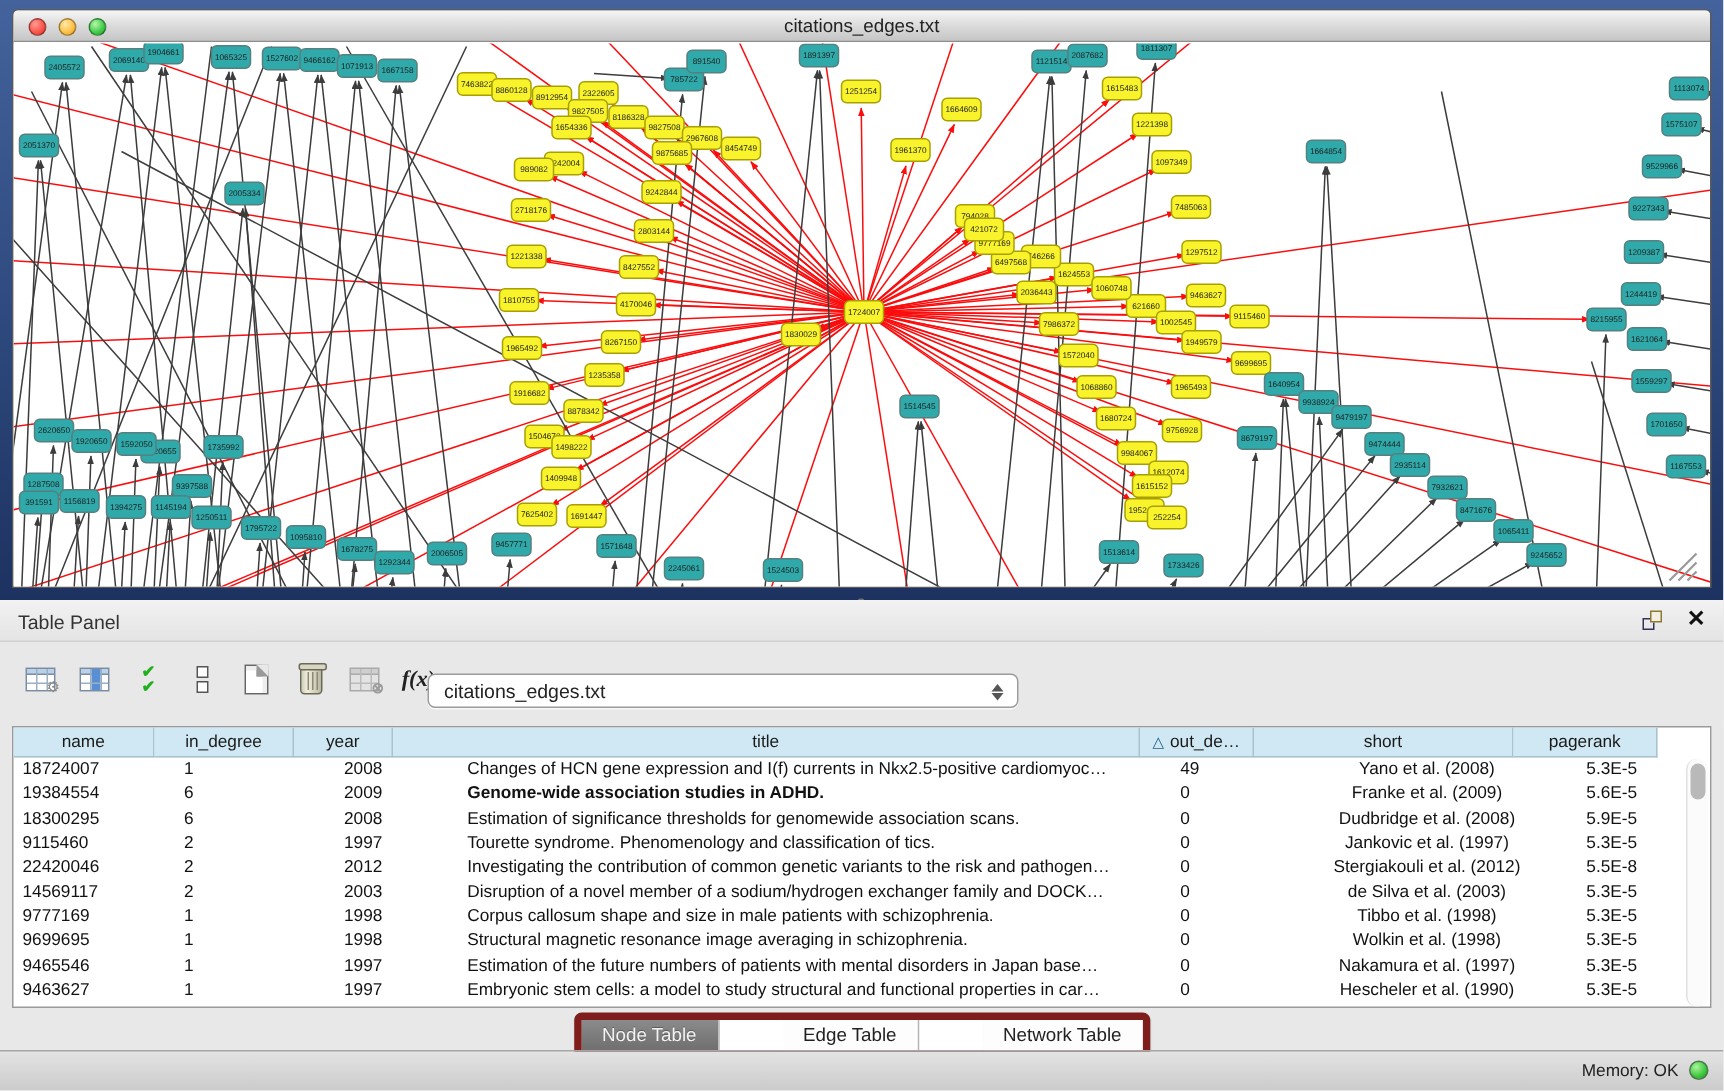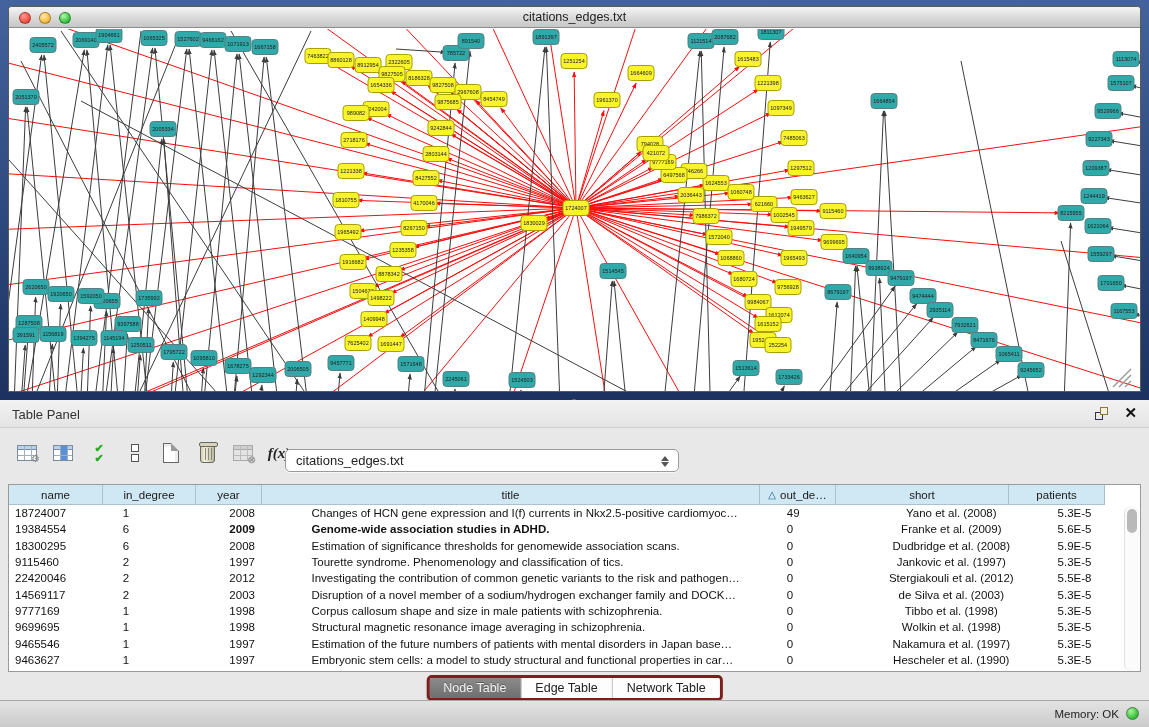--- a/index.html
+++ b/index.html
@@ -56,21 +56,21 @@
     font-size:11.5px;color:#1a1a1a;display:flex;align-items:center;justify-content:center;overflow:hidden;white-space:nowrap;}
   .th .sort{color:#1b5e86;margin-right:4px;font-size:10px;}
   .trow{display:flex;height:16.3px;align-items:center;gap:21px;}
   .td{font-size:11.5px;color:#111;white-space:nowrap;overflow:hidden;padding:0 6px;}
   .td.center{text-align:center;}
   .vscroll{position:absolute;right:1px;top:21px;width:15px;height:165px;background:#fbfbfb;border-left:1px solid #e0e0e0;border-radius:7px;}
   .vscroll .thumb{position:absolute;left:2px;top:3px;width:10px;height:24px;border-radius:5px;background:#b9b9b9;}
 
   .tabbar{position:absolute;left:0;top:672px;width:1149px;height:28px;background:#e8e8e8;}
   .segmented{position:absolute;left:50%;top:3px;transform:translateX(-50%);display:flex;
-    border:3px solid #7f1d1d;border-radius:5px;overflow:hidden;background:#fff;box-shadow:0 1px 1px rgba(0,0,0,.15);}
+    border:5px solid #7f1d1d;border-radius:5px;overflow:hidden;background:#fff;box-shadow:0 1px 1px rgba(0,0,0,.15);gap:42px;}
   .seg{padding:3px 14px;font-size:12.5px;color:#222;border-right:1px solid #b5b5b5;background:#fdfdfd;}
   .seg:last-child{border-right:none;}
   .seg.active{background:linear-gradient(#8b8b8b,#6f6f6f);color:#f3f3f3;text-shadow:0 -1px 0 rgba(0,0,0,.3);}
 
   .statusbar{position:absolute;left:0;top:700px;width:1149px;height:27px;
     background:linear-gradient(#e3e3e3,#cbcbcb);border-top:1px solid #a6a6a6;}
   .mem-label{position:absolute;right:30px;top:7px;font-size:11.5px;color:#222;}
   .mem-dot{position:absolute;right:10px;top:6px;width:13px;height:13px;border-radius:50%;
     background:radial-gradient(circle at 35% 30%,#a8f59a,#3dc63d 60%,#1f9a24);border:1px solid #4a7a4a;}
 
@@ -902,36 +902,36 @@
   </div>
 
   <div class="table-wrap">
     <div class="thead" id="thead">
         <div class="th" style="width: 94px;">name</div>
         <div class="th" style="width: 93px;">in_degree</div>
         <div class="th" style="width: 66px;">year</div>
         <div class="th" style="width: 498px;">title</div>
         <div class="th" style="width: 76px;"><span class="sort">△</span>out_de…</div>
         <div class="th" style="width: 173px;">short</div>
-        <div class="th" style="width: 96px;">patients</div>
+        <div class="th" style="width: 96px;">pagerank</div>
       </div>
     <div id="tbody">
         <div class="trow">
           <div class="td" style="width: 94px;">18724007</div>
           <div class="td" style="width: 93px;">1</div>
           <div class="td" style="width: 66px;">2008</div>
           <div class="td" style="width: 498px;">Changes of HCN gene expression and I(f) currents in Nkx2.5-positive cardiomyoc…</div>
           <div class="td" style="width: 76px;">49</div>
           <div class="td center" style="width: 173px;">Yano et al. (2008)</div>
           <div class="td" style="width: 96px;">5.3E-5</div>
         </div>
         <div class="trow">
           <div class="td" style="width: 94px;">19384554</div>
           <div class="td" style="width: 93px;">6</div>
-          <div class="td" style="width: 66px; font-weight: bold;">2009</div>
+          <div class="td" style="width: 66px;">2009</div>
           <div class="td" style="width: 498px; font-weight: bold;">Genome-wide association studies in ADHD.</div>
           <div class="td" style="width: 76px;">0</div>
           <div class="td center" style="width: 173px;">Franke et al. (2009)</div>
           <div class="td" style="width: 96px;">5.6E-5</div>
         </div>
         <div class="trow">
           <div class="td" style="width: 94px;">18300295</div>
           <div class="td" style="width: 93px;">6</div>
           <div class="td" style="width: 66px;">2008</div>
           <div class="td" style="width: 498px;">Estimation of significance thresholds for genomewide association scans.</div>

